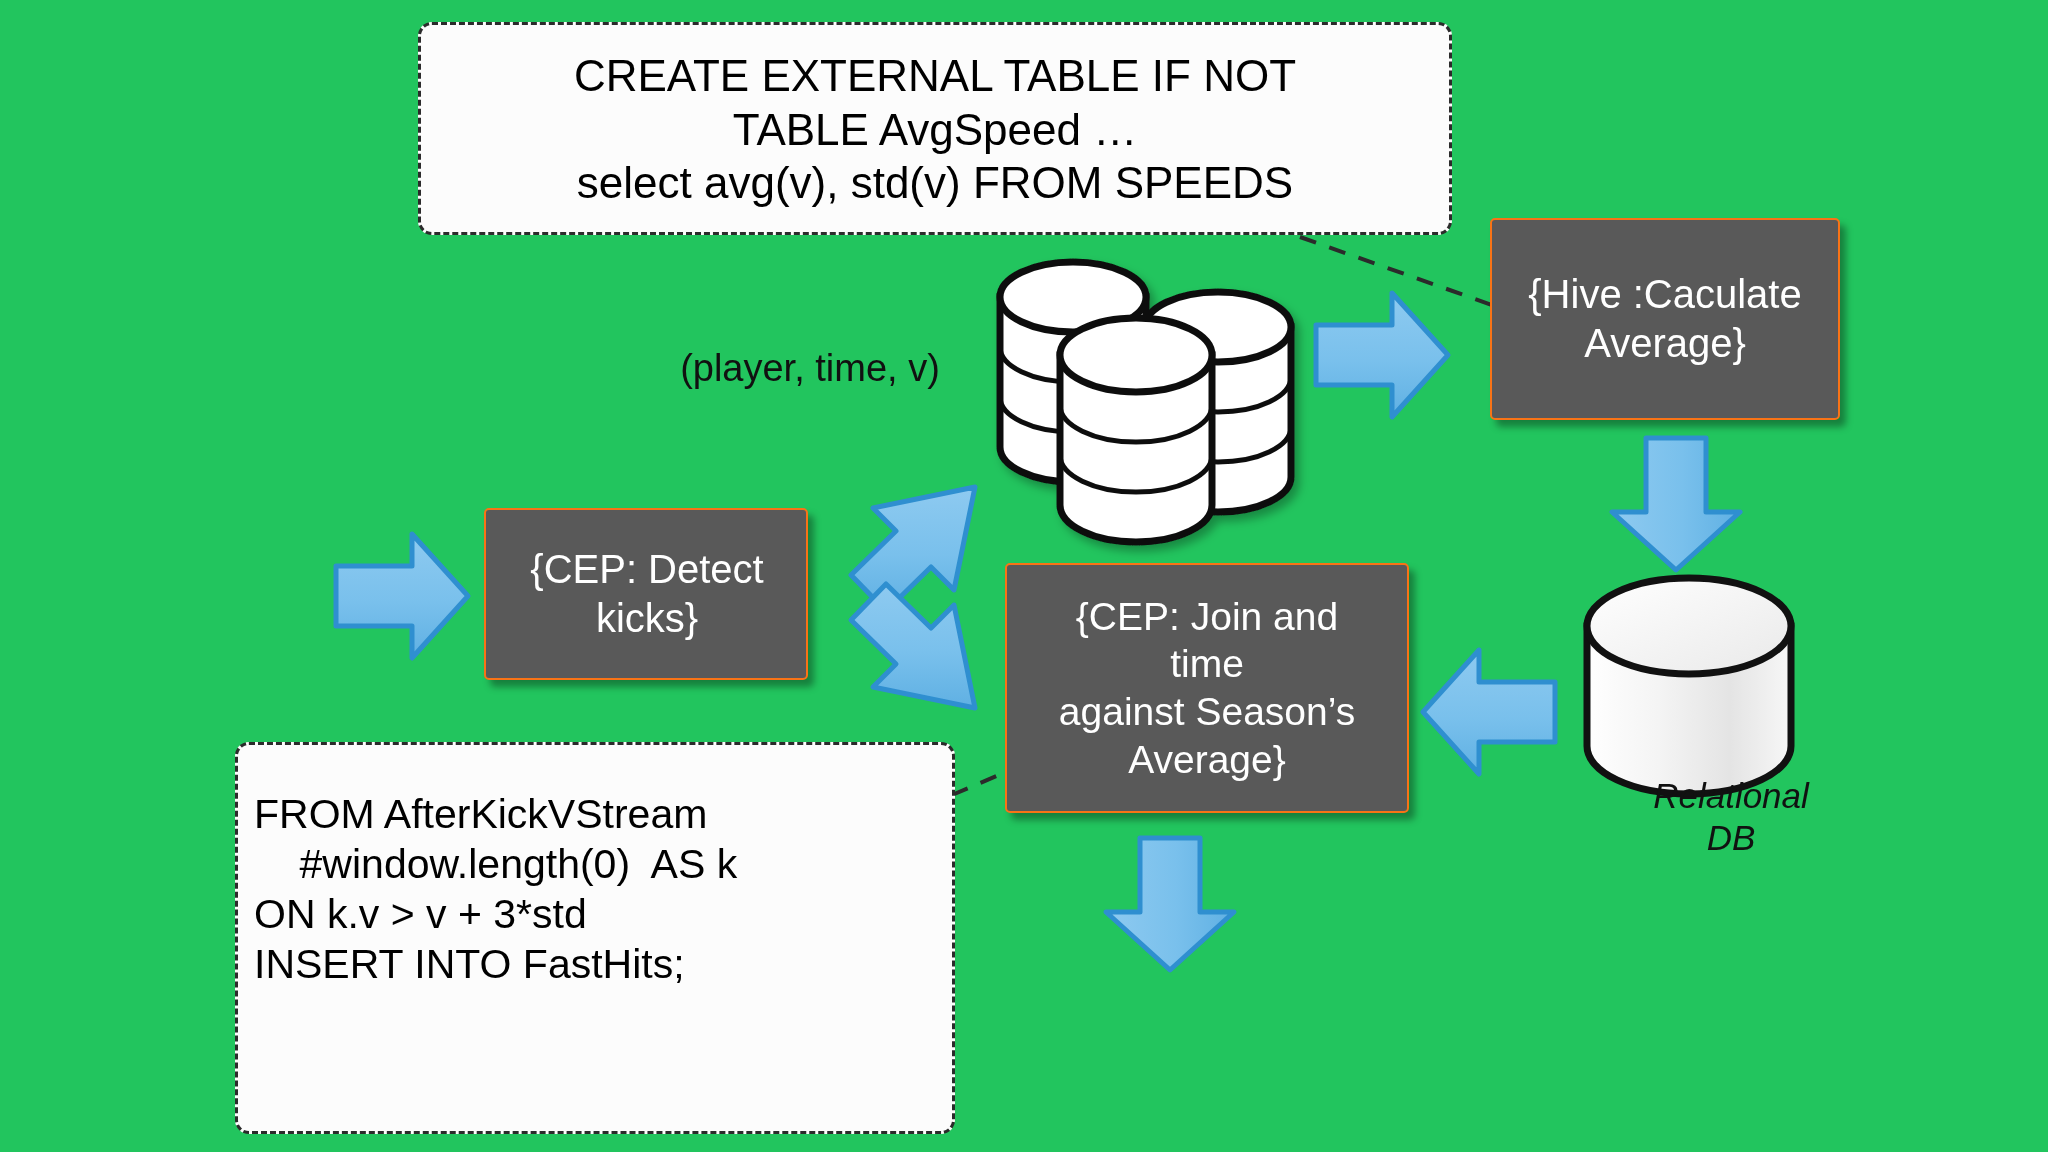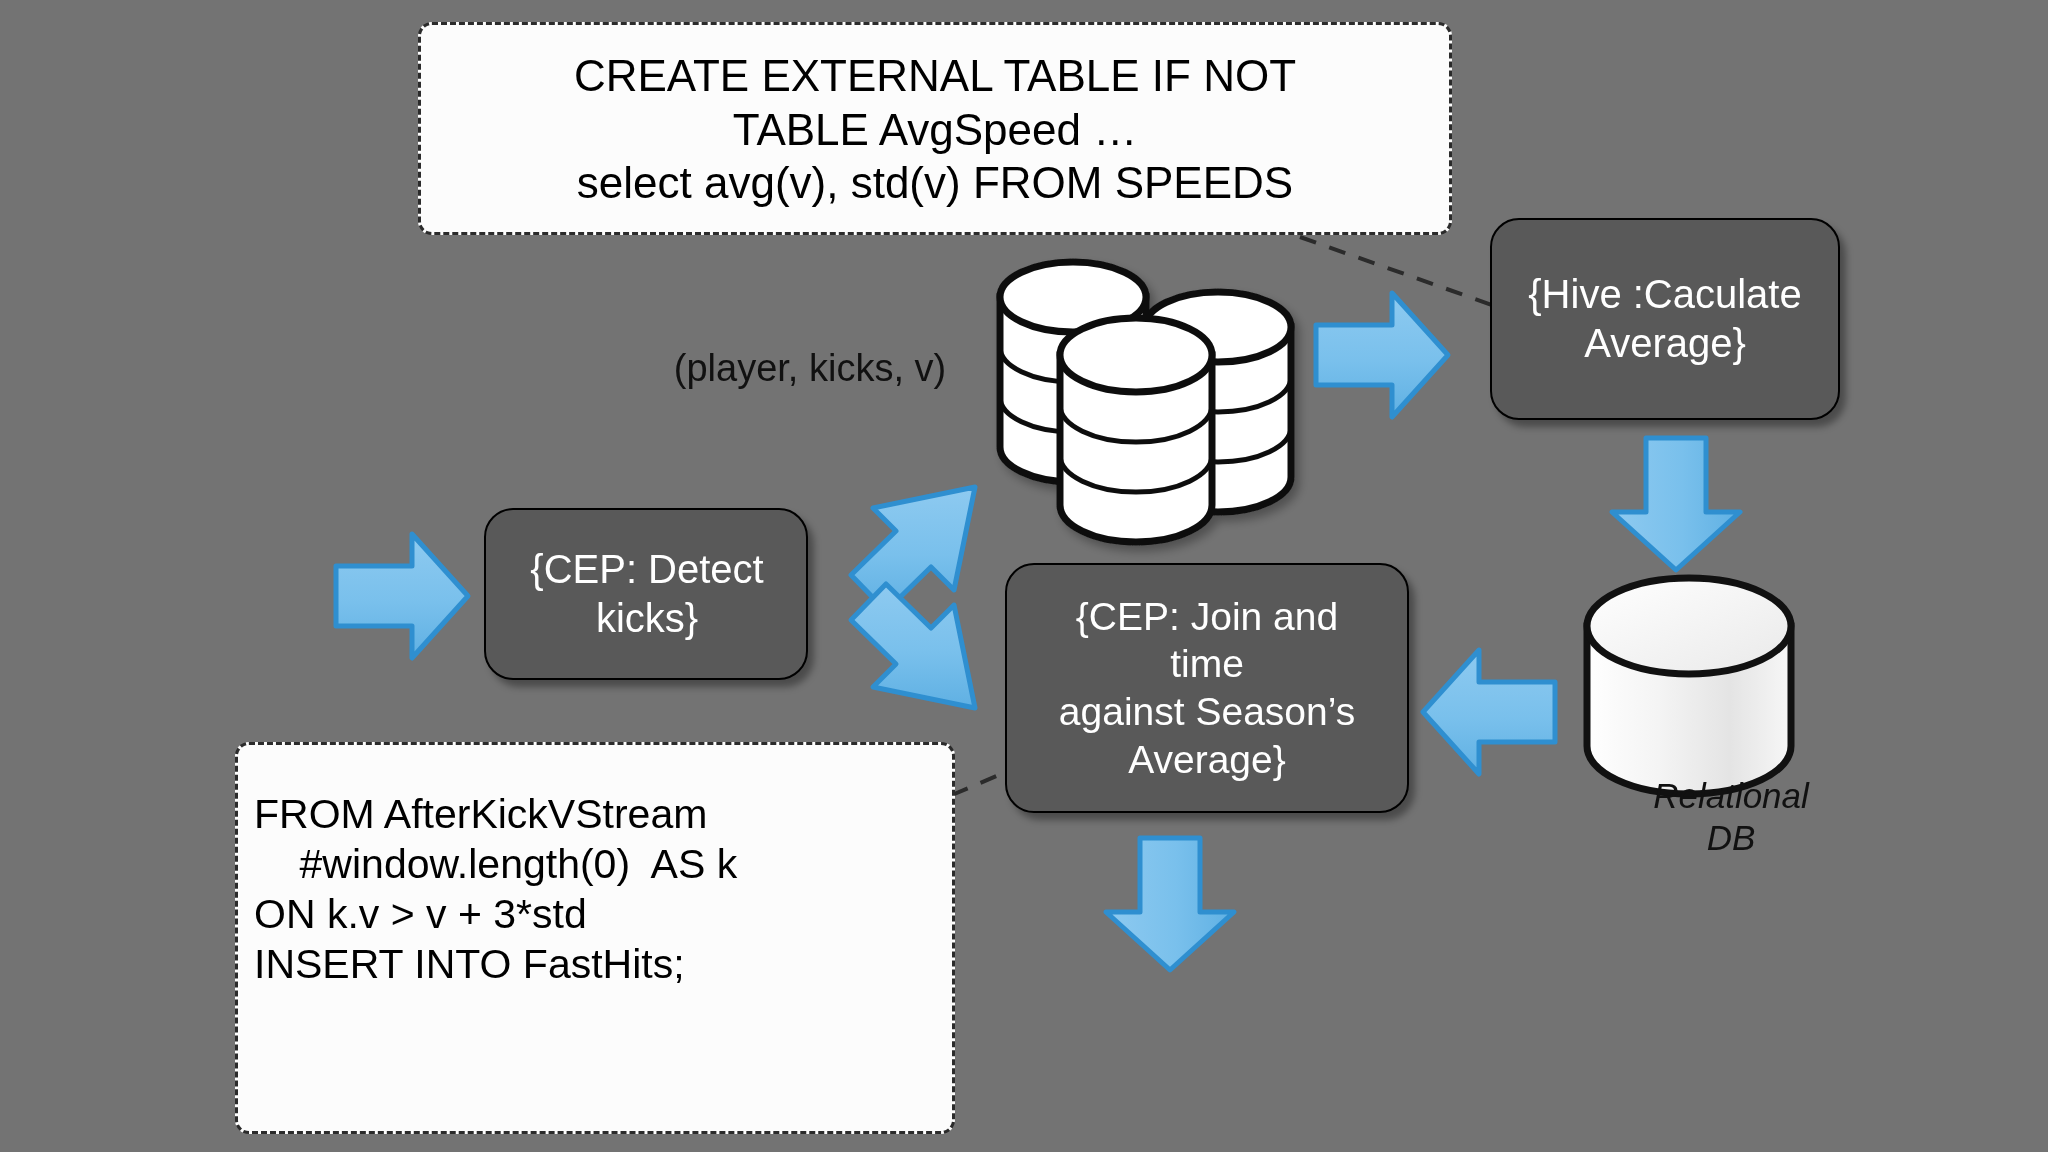--- a/index.html
+++ b/index.html
@@ -1,18 +1,18 @@
 <!DOCTYPE html>
 <html><head>
 <meta charset="utf-8">
 <style>
   html,body{margin:0;padding:0;background:#ffffff;}
   body{width:2048px;height:1152px;overflow:hidden;
        font-family:"Liberation Sans","DejaVu Sans",sans-serif;}
-  #stage{position:relative;width:2048px;height:1152px;background:#737373;}
+  #stage{position:relative;width:2048px;height:1152px;background:#22c55e;}
 
   
   .callout{
     position:absolute;
     background:#fcfcfc;
     border:3px dashed #2b2b2b;
     border-radius:14px;
     box-sizing:border-box;
     color:#000;
     line-height:1.22;
@@ -29,22 +29,22 @@
     left:235px; top:742px; width:720px; height:392px;
     text-align:left;
     font-size:41px;
     padding:44px 0 0 16px;
   }
 
   
   .procbox{
     position:absolute;
     background:#595959;
-    border:2px solid #000000;
-    border-radius:29px;
+    border:2px solid #f97316;
+    border-radius:5px;
     color:#ffffff;
     display:flex;
     align-items:center;
     justify-content:center;
     text-align:center;
     box-sizing:border-box;
     box-shadow:6px 7px 7px rgba(0,0,0,.35);
     line-height:1.22;
     font-size:40px;
     padding:4px 10px;
@@ -188,20 +188,20 @@
     </div>
   </div>
 
   <div id="box-hive" class="procbox">
     <div>
       <div>{Hive :Caculate</div>
       <div>Average}</div>
     </div>
   </div>
 
-  <div id="label-tuple" class="plainlabel">(player, kicks, v)</div>
+  <div id="label-tuple" class="plainlabel">(player, time, v)</div>
 
   <div id="label-reldb" class="plainlabel">
     <div>Relational</div>
     <div>DB</div>
   </div>
 
 </div>
 
 </body></html>

